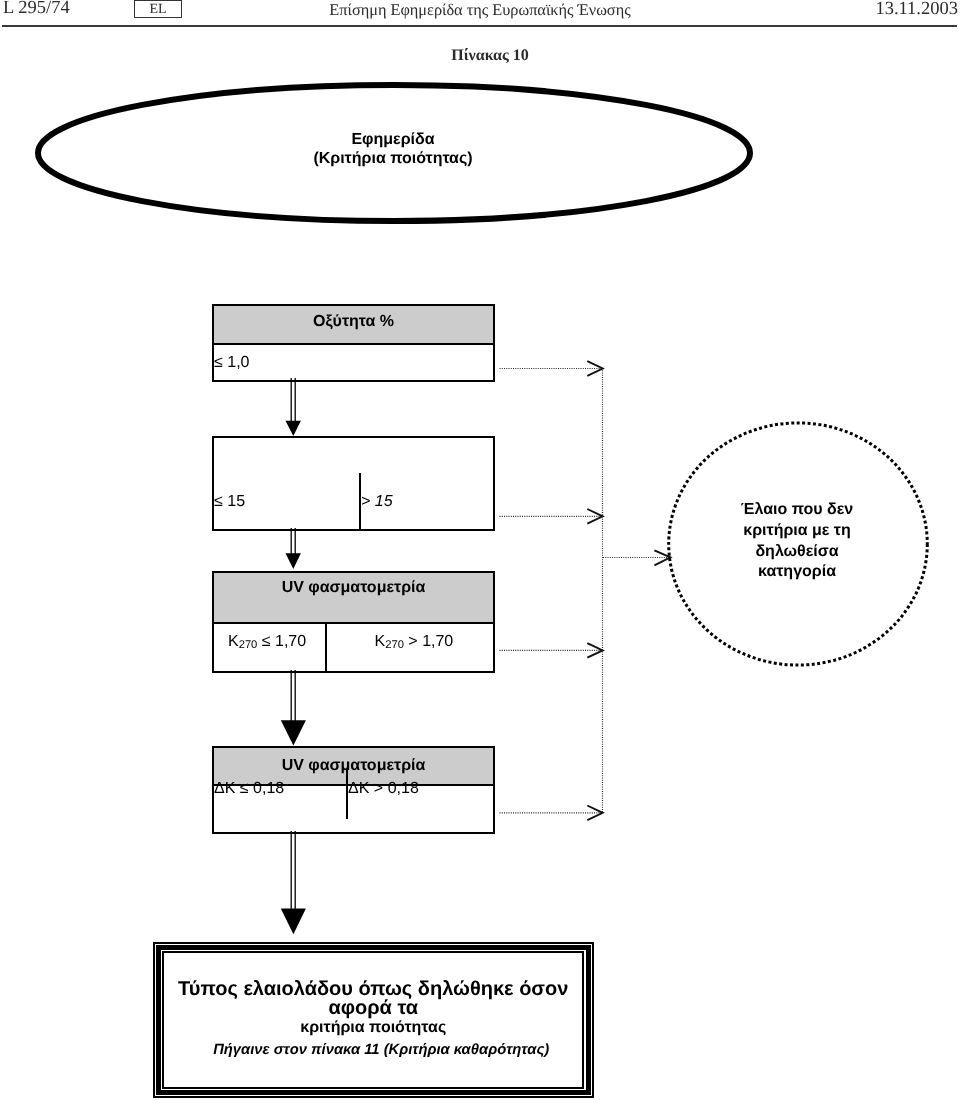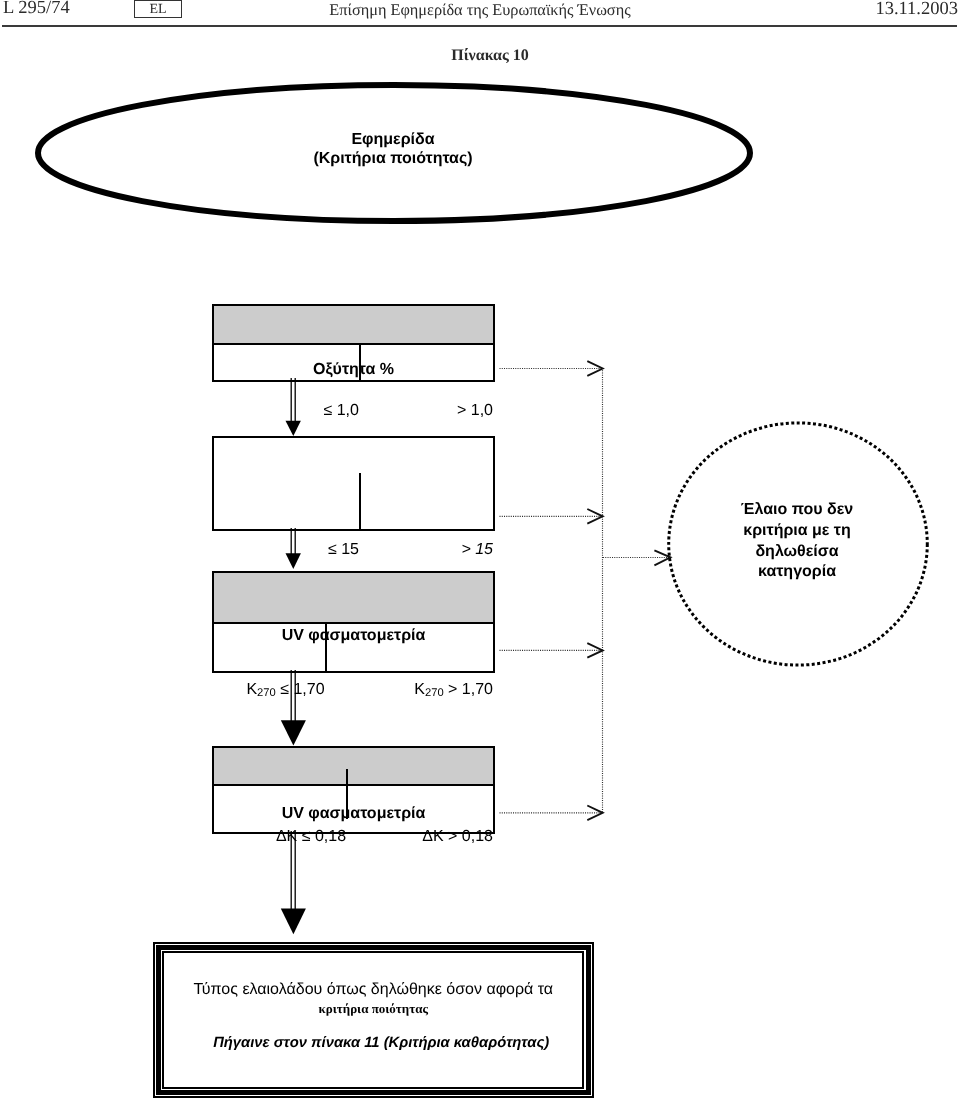--- a/index.html
+++ b/index.html
@@ -1,20 +1,20 @@
 <!DOCTYPE html>
 <html><head>
 <meta charset="utf-8">
 <style>
   html,body{margin:0;padding:0;background:#ffffff;}
   body{width:960px;height:1100px;position:relative;overflow:hidden;
        font-family:"Liberation Serif",serif;color:#2b2b2b;
        -webkit-font-smoothing:antialiased;text-rendering:geometricPrecision;}
   body *{transform:translateZ(0);}
-  .fhead span, .fcell span{display:inline-block;transform:translateZ(0);margin-top:48px;}
+  .fhead span, .fcell span{display:inline-block;transform:translateZ(0);}
   .abs{position:absolute;}
 
   
   #hdr-left{left:3px;top:-2px;font-size:18.5px;}
   #hdr-el{left:134px;top:0px;width:48px;height:18px;border:1.5px solid #333;
           box-sizing:border-box;text-align:center;font-size:14px;line-height:18px;}
   #hdr-title{left:0;top:0px;width:960px;text-align:center;font-size:16.3px;}
   #hdr-date{left:0;top:-1px;width:958px;text-align:right;font-size:18.5px;}
   #hdr-rule{left:2px;top:25px;width:955px;height:1.6px;background:#3a3a3a;}
   #table-no{left:0;top:47px;width:980px;text-align:center;
@@ -24,41 +24,41 @@
   #ellipse-wrap{left:30px;top:77px;width:728px;height:152px;}
   #ellipse-text{color:#000;left:213px;top:130px;width:360px;text-align:center;
      font-family:"Liberation Sans",sans-serif;font-weight:bold;font-size:16px;line-height:19px;}
 
   
   .fbox{box-sizing:border-box;border:2px solid #000;background:#fff;}
   .fhead{background:#cccccc;color:#000;border-bottom:2px solid #000;text-align:center;
          font-family:"Liberation Sans",sans-serif;font-weight:bold;font-size:16px;
          position:absolute;left:0;right:0;}
   .frow{display:flex;position:absolute;left:0;right:0;}
-  .fcell{font-family:"Liberation Sans",sans-serif;font-size:16px;color:#000;text-align:right;}
+  .fcell{font-family:"Liberation Sans",sans-serif;font-size:16px;color:#000;text-align:left;}
   .fcell.rcell{border-left:2px solid #000;}
   sub{font-size:.7em;vertical-align:-0.22em;}
 
   
   .darrow{position:absolute;}
 
   
   #circle-text{color:#000;left:689px;top:500px;width:216px;text-align:center;
      font-family:"Liberation Sans",sans-serif;font-weight:bold;font-size:16px;line-height:20.8px;}
 
   
   #term{left:152.6px;top:941.7px;width:441.3px;height:156.5px;box-sizing:border-box;
         border:2.2px solid #000;background:#fff;padding:1.4px;}
   #term-inner{width:100%;height:100%;box-sizing:border-box;border:5.4px solid #000;
         background:#fff;font-family:"Liberation Sans",sans-serif;padding:1.3px;}
   #term-inner2{color:#000;width:100%;height:100%;box-sizing:border-box;border:2.6px solid #000;
         background:#fff;}
   #term-body{padding-top:27px;text-align:center;}
-  #term-l1{font-size:16px;font-weight:normal;line-height:19px;}
-  #term-l2{font-size:14.8px;font-weight:bold;font-style:italic;margin-top:17px;padding-left:16px;}
+  #term-l1{font-size:20px;font-weight:bold;line-height:19px;}
+  #term-l2{font-size:14.8px;font-weight:bold;font-style:italic;margin-top:5px;padding-left:16px;}
 </style>
 </head>
 <body>
 
 <div class="abs" id="hdr-left">L 295/74</div>
 <div class="abs" id="hdr-el">EL</div>
 <div class="abs" id="hdr-title">Επίσημη Εφημερίδα της Ευρωπαϊκής Ένωσης</div>
 <div class="abs" id="hdr-date">13.11.2003</div>
 <div class="abs" id="hdr-rule"></div>
 <div class="abs" id="table-no">Πίνακας 10</div>
@@ -68,21 +68,20 @@
 </svg>
 <div class="abs" id="ellipse-text">
   <div>Εφημερίδα</div>
   <div>(Κριτήρια ποιότητας)</div>
 </div>
 
 <div class="abs fbox" id="box1" style="left:212px;top:304px;width:283px;height:78px;">
   <div class="fhead" style="top:0;height:37px;line-height:32px;"><span>Οξύτητα %</span></div>
   <div class="frow" style="top:37px;height:39px;">
     <div class="fcell" style="width:146px;line-height:39px;"><span>≤ 1,0</span></div>
-    <div class="fcell rcell" style="width:133px;line-height:39px;"><span>&gt; 1,0</span></div>
   </div>
 </div>
 
 <div class="abs fbox" id="box2" style="left:212px;top:436px;width:283px;height:95px;">
   <div class="frow" style="top:35px;height:58px;">
     <div class="fcell" style="width:146px;line-height:58px;"><span>≤ 15</span></div>
     <div class="fcell rcell" style="width:133px;line-height:58px;font-style:italic;"><span>&gt; 15</span></div>
   </div>
 </div>
 
@@ -145,18 +144,18 @@
   <div>κριτήρια με τη</div>
   <div>δηλωθείσα</div>
   <div>κατηγορία</div>
 </div>
 
 <div class="abs" id="term">
   <div id="term-inner">
    <div id="term-inner2">
     <div id="term-body">
       <div id="term-l1">Τύπος ελαιολάδου όπως δηλώθηκε όσον αφορά τα</div>
-      <div id="term-l1b" style="font-size:13px;font-weight:bold;line-height:19px;font-family:Liberation Serif, serif;">κριτήρια ποιότητας</div>
+      <div id="term-l1b" style="font-size:16px;font-weight:bold;line-height:19px;">κριτήρια ποιότητας</div>
       <div id="term-l2">Πήγαινε στον πίνακα 11 (Κριτήρια καθαρότητας)</div>
     </div>
    </div>
   </div>
 </div>
 
 </body></html>

